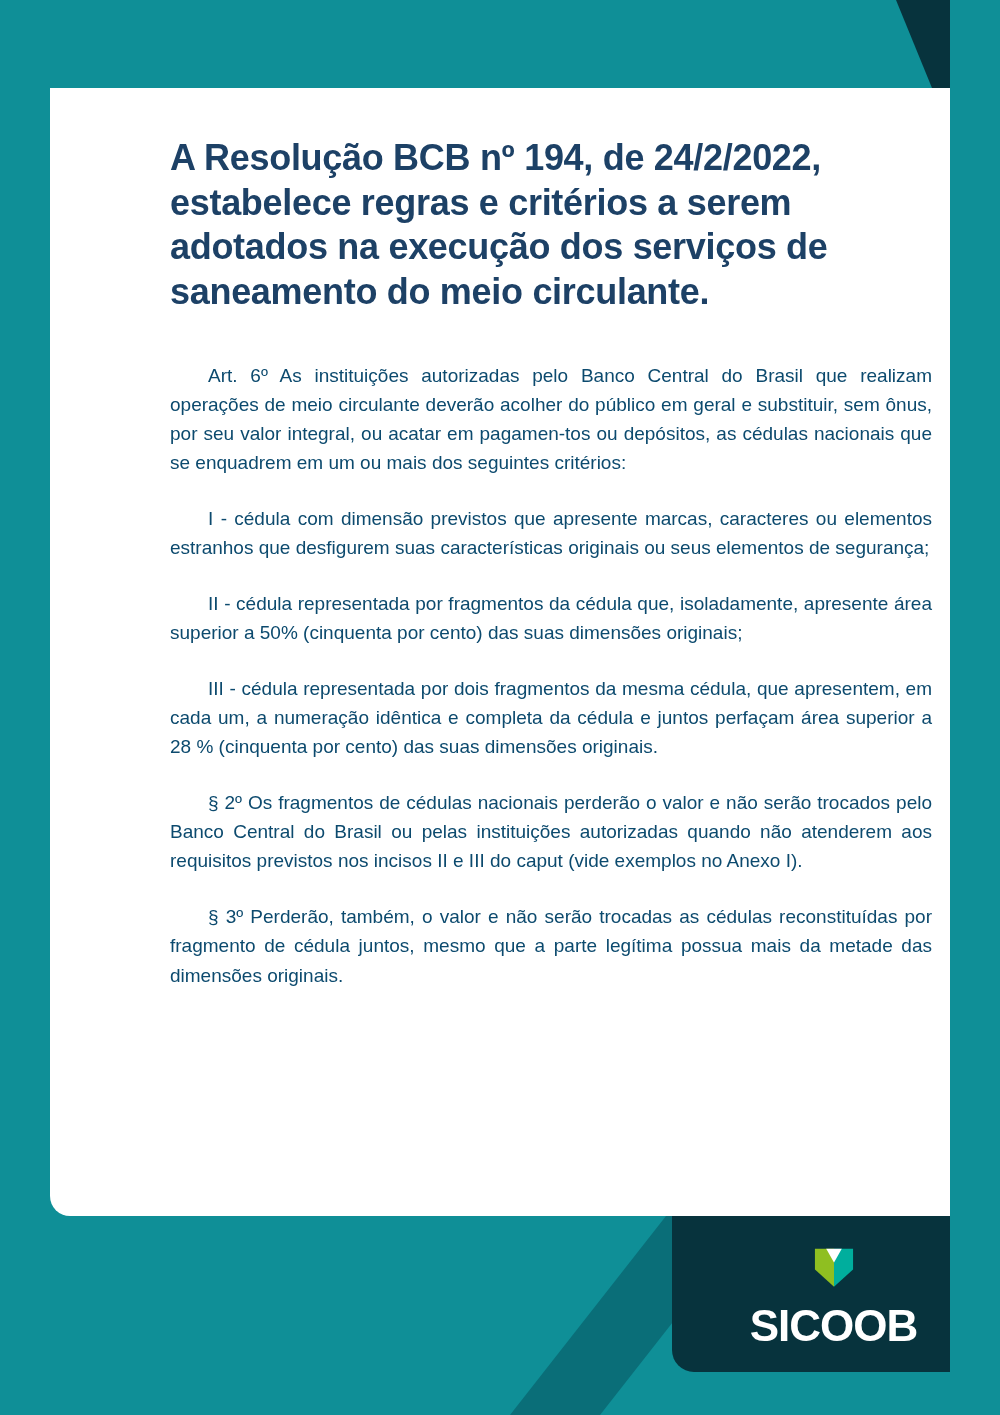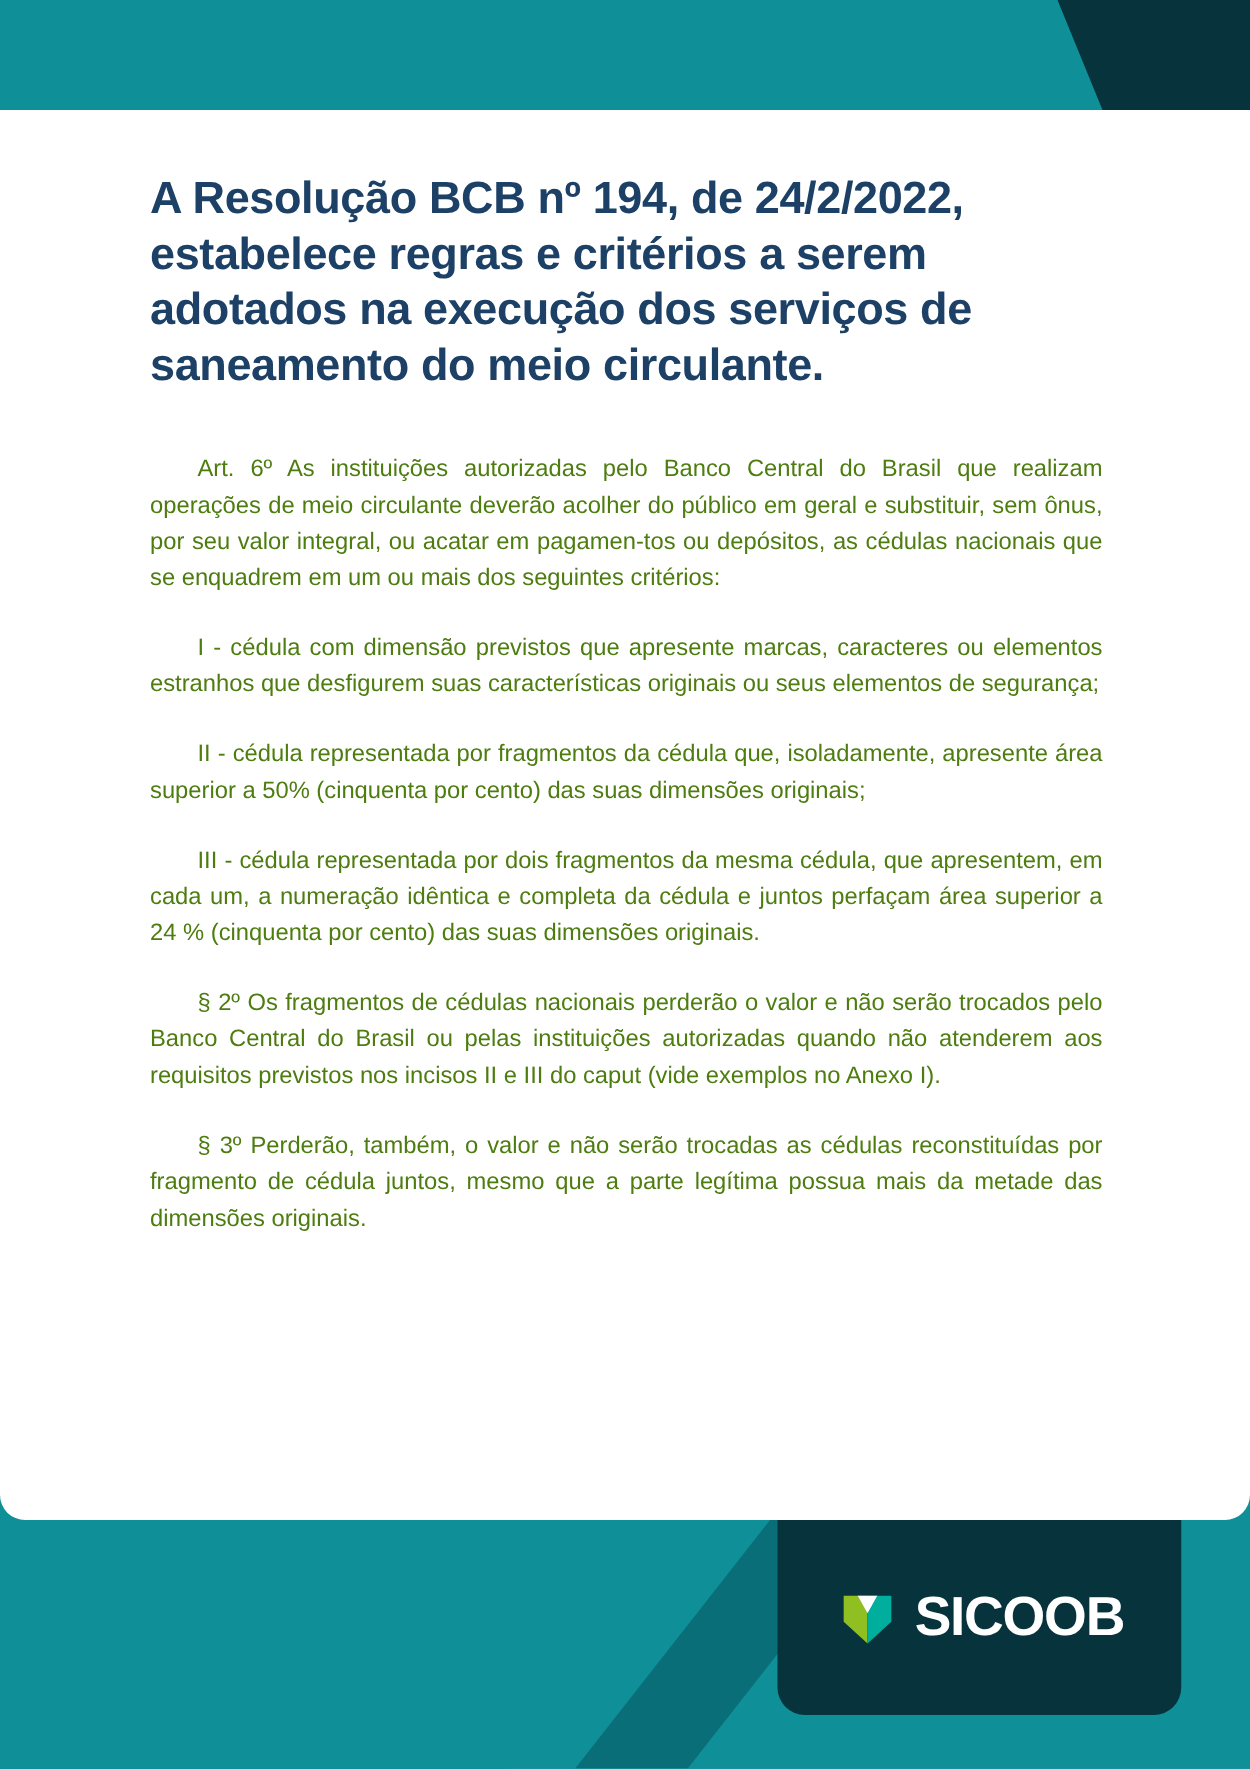--- a/index.html
+++ b/index.html
@@ -1,21 +1,21 @@
 <!DOCTYPE html>
 <html lang="pt-BR"><head>
 <meta charset="utf-8">
 <style>
   * { margin: 0; padding: 0; box-sizing: border-box; }
   html, body { background: #0f8f97; }
   body { font-family: "Liberation Sans", sans-serif; }
 
   .page {
     position: relative;
-    width: 1000px;
+    width: 900px;
     height: 1415px;
     background: #0f8f97;
     overflow: hidden;
     margin: 0 auto;
   }
 
   
   .top-dark-shape {
     position: absolute;
     top: 0; left: 840px;
@@ -43,21 +43,21 @@
     color: #1d4166;
     font-size: 36px;
     font-weight: 700;
     line-height: 1.24;
     letter-spacing: -0.3px;
     margin-bottom: 46px;
     max-width: 740px;
   }
 
   .body-text p {
-    color: #4d7c0f;
+    color: #0c4a6e;
     font-size: 19px;
     line-height: 1.53;
     text-align: justify;
     text-indent: 38px;
     margin-bottom: 19px;
     margin-top: 27px;
   }
 
   
   .bottom-band {
@@ -72,20 +72,21 @@
   .logo-panel {
     position: absolute;
     left: 622px; top: 1216px;
     width: 323px; height: 156px;
     background: #07333d;
     border-radius: 0 0 22px 22px;
     display: flex;
     align-items: center;
     justify-content: center;
     gap: 12px;
+    flex-direction: column;
   }
 
   .logo-icon { width: 52px; height: 52px; display: block; }
 
   .logo-text {
     color: #ffffff;
     font-size: 44px;
     font-weight: 700;
     letter-spacing: -1px;
     line-height: 1;
@@ -100,21 +101,21 @@
 
   <div class="card">
     <div class="card-inner">
 
       <h1 class="title">A Resolução BCB nº 194, de 24/2/2022, estabelece regras e critérios a serem adotados na execução dos serviços de saneamento do meio circulante.</h1>
 
       <div class="body-text">
         <p>Art. 6º As instituições autorizadas pelo Banco Central do Brasil que realizam operações de meio circulante deverão acolher do público em geral e substituir, sem ônus, por seu valor integral, ou acatar em pagamen-tos ou depósitos, as cédulas nacionais que se enquadrem em um ou mais dos seguintes critérios:</p>
         <p>I - cédula com dimensão previstos que apresente marcas, caracteres ou elementos estranhos que desfigurem suas características originais ou seus elementos de segurança;</p>
         <p>II - cédula representada por fragmentos da cédula que, isoladamente, apresente área superior a 50% (cinquenta por cento) das suas dimensões originais;</p>
-        <p>III - cédula representada por dois fragmentos da mesma cédula, que apresentem, em cada um, a numeração idêntica e completa da cédula e juntos perfaçam área superior a 24 % (cinquenta por cento) das suas dimensões originais.</p>
+        <p>III - cédula representada por dois fragmentos da mesma cédula, que apresentem, em cada um, a numeração idêntica e completa da cédula e juntos perfaçam área superior a 28 % (cinquenta por cento) das suas dimensões originais.</p>
         <p>§ 2º Os fragmentos de cédulas nacionais perderão o valor e não serão trocados pelo Banco Central do Brasil ou pelas instituições autorizadas quando não atenderem aos requisitos previstos nos incisos II e III do caput (vide exemplos no Anexo I).</p>
         <p>§ 3º Perderão, também, o valor e não serão trocadas as cédulas reconstituídas por fragmento de cédula juntos, mesmo que a parte legítima possua mais da metade das dimensões originais.</p>
       </div>
 
     </div>
   </div>
 
   <div class="bottom-band"></div>
 
   <div class="logo-panel">

